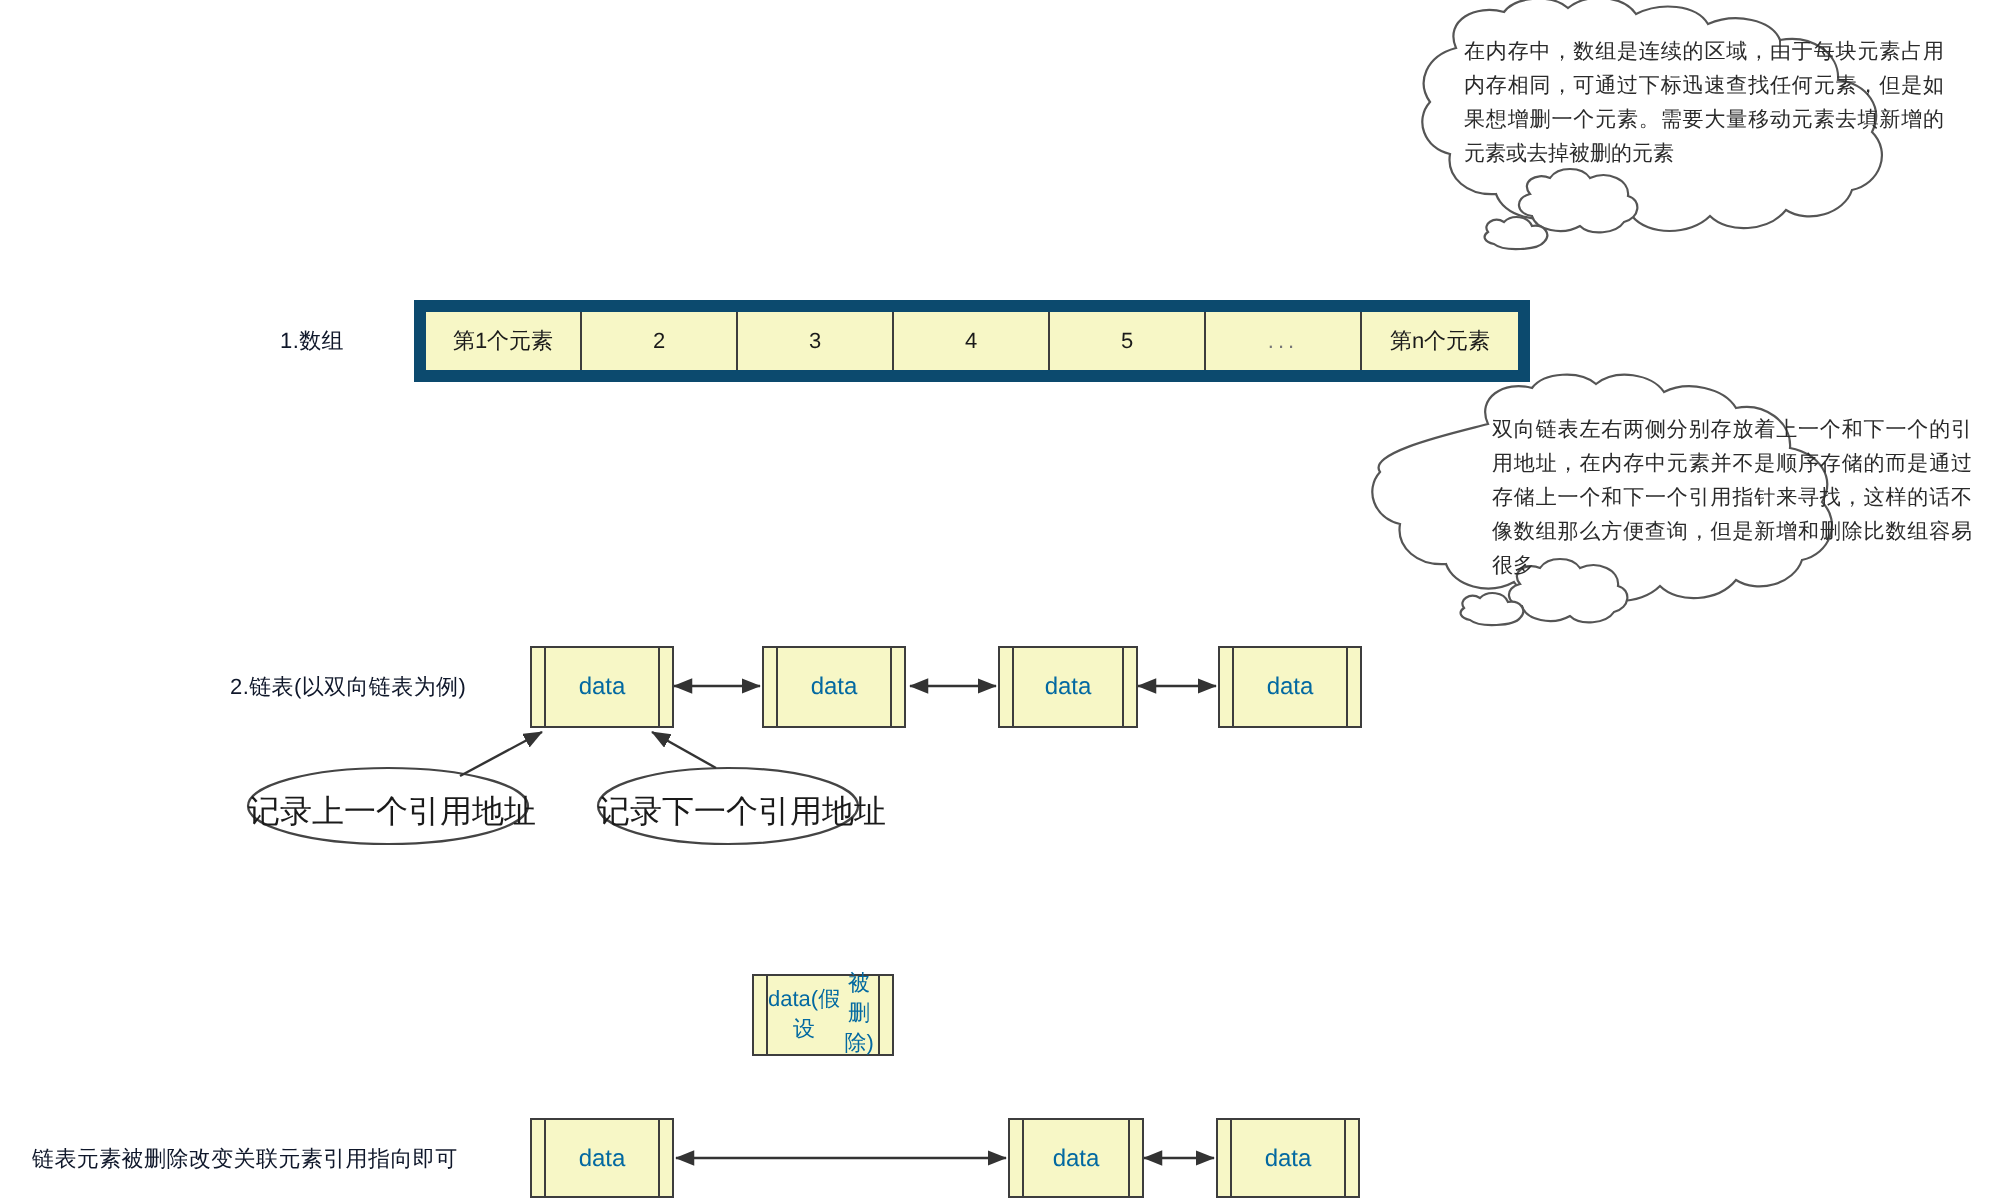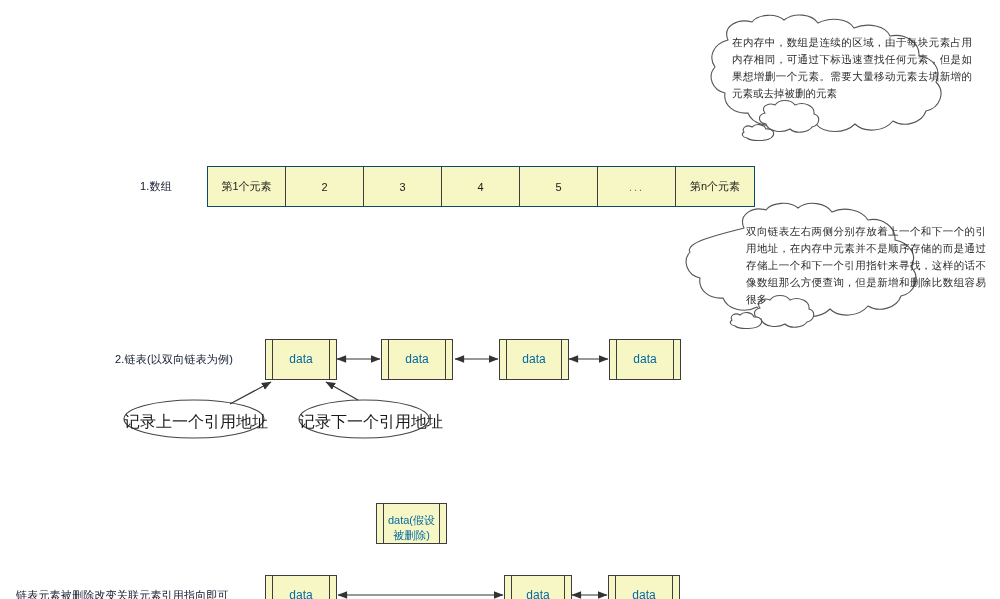--- a/index.html
+++ b/index.html
@@ -10,21 +10,21 @@
   body {
     width: 1000px;
     height: 599px;
     position: relative;
     overflow: hidden;
     font-family: "Liberation Sans", "DejaVu Sans", sans-serif;
     color: #222222;
   }
   .canvas {
     position: absolute;
-    left: 0; top: 16px;
+    left: 0; top: 0;
     width: 1000px;
     height: 459px;
   }
   svg.layer {
     position: absolute;
     left: 0; top: 0;
     width: 1000px;
     height: 599px;
     overflow: visible;
   }
@@ -35,21 +35,21 @@
     white-space: nowrap;
     letter-spacing: 0.2px;
   }
   
   .array-row {
     position: absolute;
     left: 207px;
     top: 150px;
     height: 41px;
     display: flex;
-    border: 1px solid #0c4a6e;
+    border: 6px solid #0c4a6e;
     box-sizing: border-box;
     background: #f7f7c6;
     text-align: center;
   }
   .array-cell {
     width: 78px;
     height: 100%;
     box-sizing: border-box;
     border-right: 1px solid #3d3d3d;
     display: flex;
@@ -251,21 +251,21 @@
     <div class="body">data</div>
     <div class="strip right"></div>
   </div>
 
   <div class="ellipse-text" style="left:124px; top:396px; width:140px;">记录上一个引用地址</div>
 
   <div class="ellipse-text" style="left:299px; top:396px; width:130px;">记录下一个引用地址</div>
 
   <div class="node deleted" style="left:376px; top:487px; width:71px; height:41px;">
     <div class="strip"></div>
-    <div class="body" style="flex-direction:column;justify-content:flex-end;">
+    <div class="body" style="justify-content:flex-end;">
       <span>data(假设</span>
       <span>被删除)</span>
     </div>
     <div class="strip right"></div>
   </div>
 
   <div class="label" style="left:4px; top:572px;margin-left:12px;">链表元素被删除改变关联元素引用指向即可</div>
 
   <div class="node" style="left:265px; top:559px; width:72px; height:40px;">
     <div class="strip"></div>

